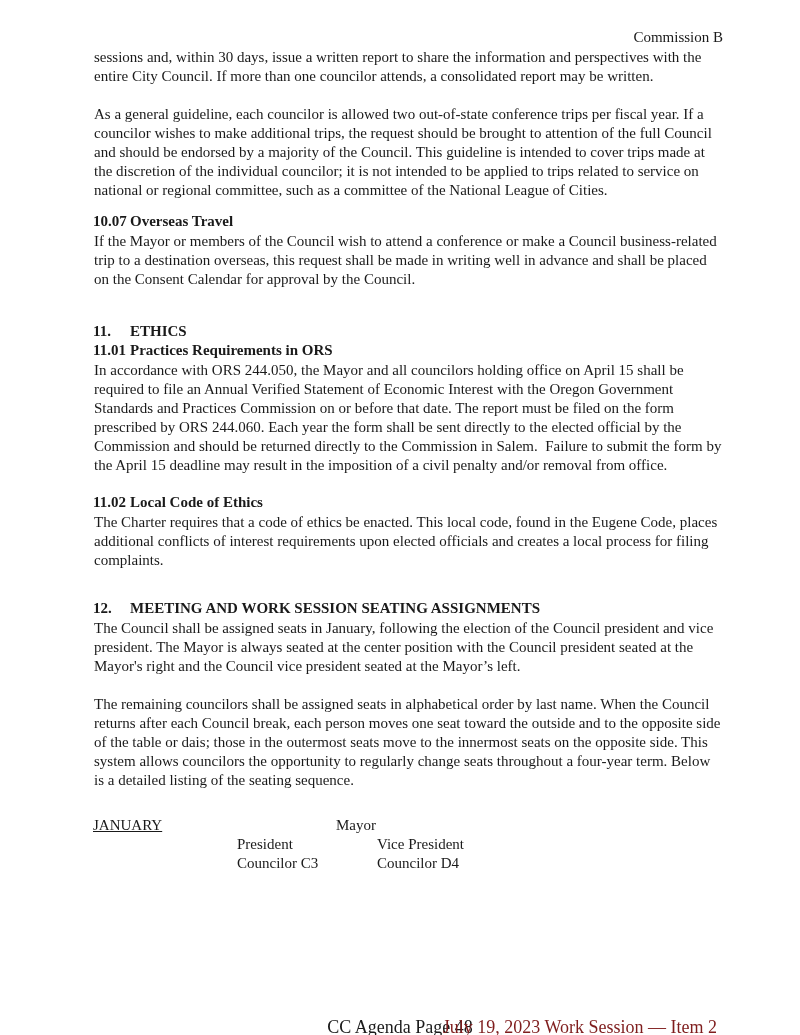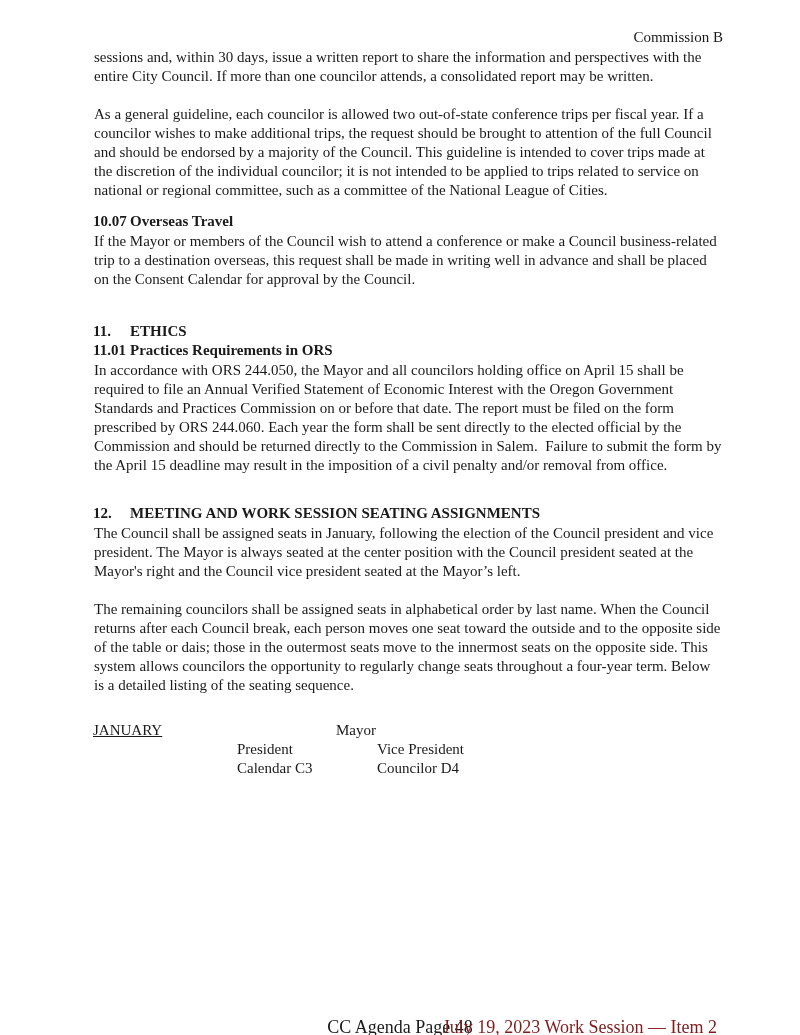--- a/index.html
+++ b/index.html
@@ -100,39 +100,43 @@
 
     <div class="heading mt-sec11">
       <span class="sec-num">11.</span><span>ETHICS</span>
     </div>
 
     <div class="heading">
       <span class="sec-num">11.01</span><span>Practices Requirements in ORS</span>
     </div>
     <p class="para">In accordance with ORS 244.050, the Mayor and all councilors holding office on April 15 shall be required to file an Annual Verified Statement of Economic Interest with the Oregon Government Standards and Practices Commission on or before that date. The report must be filed on the form prescribed by ORS 244.060. Each year the form shall be sent directly to the elected official by the Commission and should be returned directly to the Commission in Salem.&nbsp; Failure to submit the form by the April 15 deadline may result in the imposition of a civil penalty and/or removal from office.</p>
 
+    <div class="heading mt-sec1102">
+      <span class="sec-num">11.02</span><span>Local Code of Ethics</span>
+    </div>
+    <p class="para">The Charter requires that a code of ethics be enacted. This local code, found in the Eugene Code, places additional conflicts of interest requirements upon elected officials and creates a local process for filing complaints.</p>
 
     <div class="heading mt-sec12">
       <span class="sec-num">12.</span><span>MEETING AND WORK SESSION SEATING ASSIGNMENTS</span>
     </div>
     <p class="para">The Council shall be assigned seats in January, following the election of the Council president and vice president. The Mayor is always seated at the center position with the Council president seated at the Mayor's right and the Council vice president seated at the Mayor’s left.</p>
 
     <p class="para mt-blank">The remaining councilors shall be assigned seats in alphabetical order by last name. When the Council returns after each Council break, each person moves one seat toward the outside and to the opposite side of the table or dais; those in the outermost seats move to the innermost seats on the opposite side. This system allows councilors the opportunity to regularly change seats throughout a four-year term. Below is a detailed listing of the seating sequence.</p>
 
     <div class="seating mt-table">
       <div class="seat-row">
         <span class="seat-month">JANUARY</span>
         <span class="seat-center">Mayor</span>
       </div>
       <div class="seat-row">
         <span class="seat-left">President</span>
         <span class="seat-right">Vice President</span>
       </div>
       <div class="seat-row">
-        <span class="seat-left">Calendar C3</span>
+        <span class="seat-left">Councilor C3</span>
         <span class="seat-right">Councilor D4</span>
       </div>
     </div>
 
   </div>
 
   <div class="footer">
     <span class="footer-page">CC Agenda Page 48</span>
     <span class="footer-session">July 19, 2023 Work Session — Item 2</span>
   </div>

